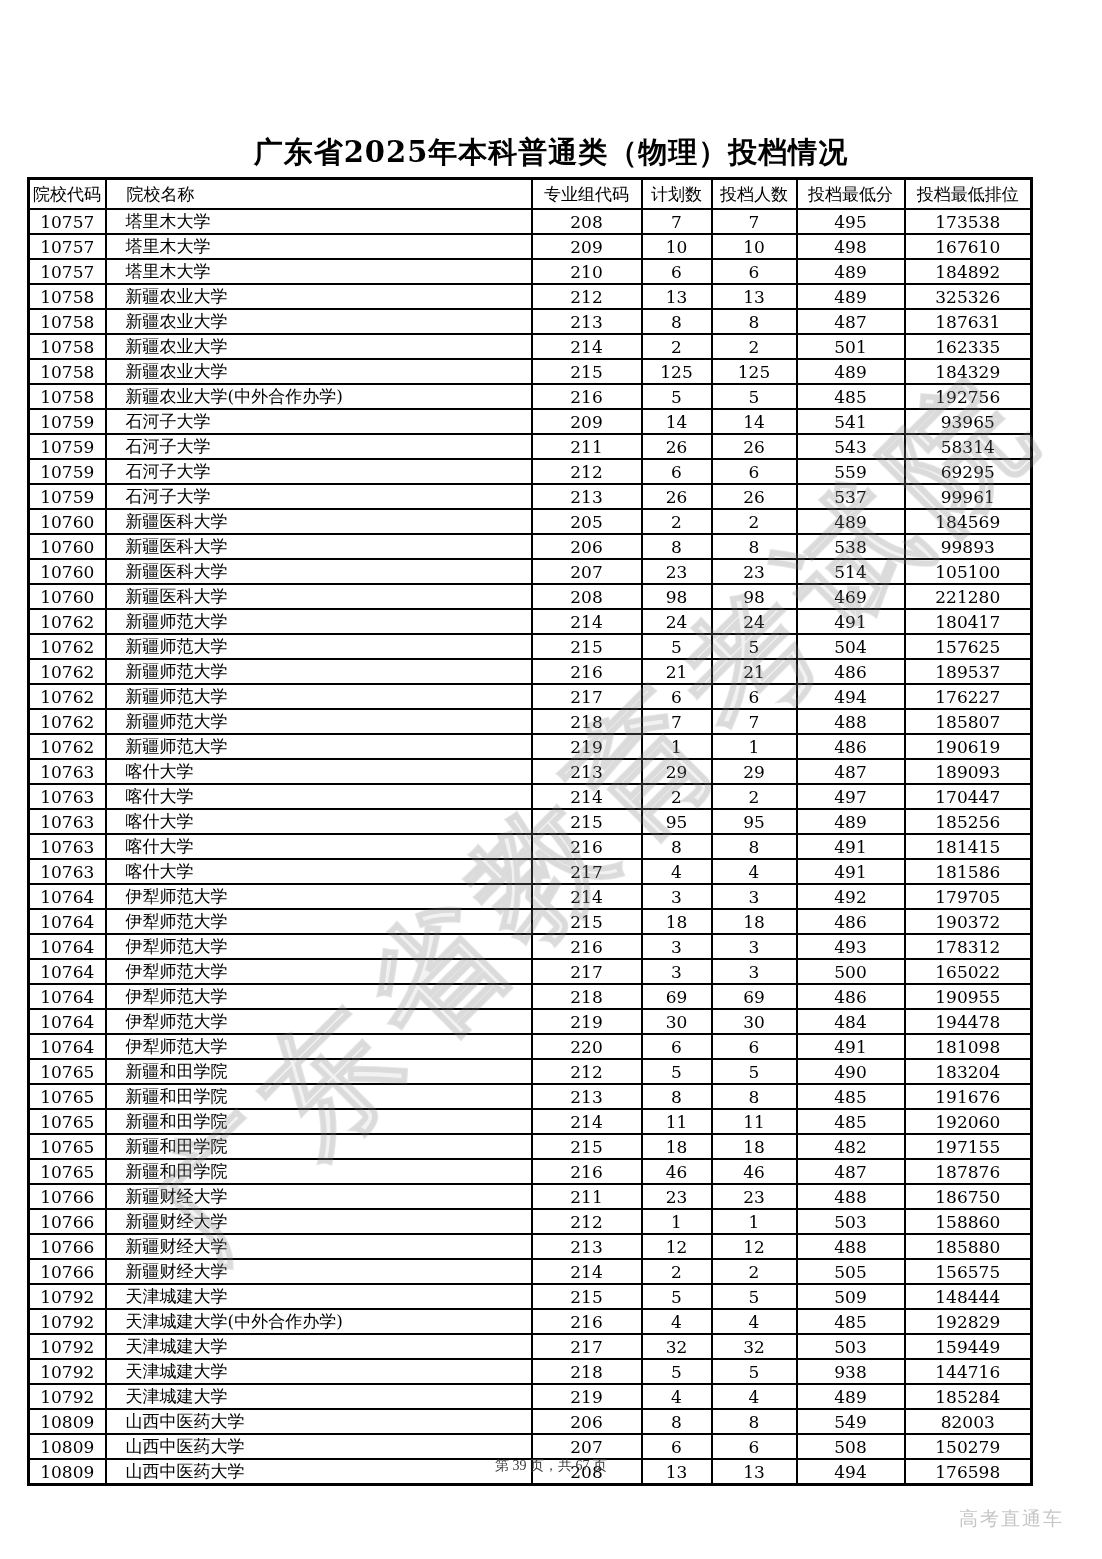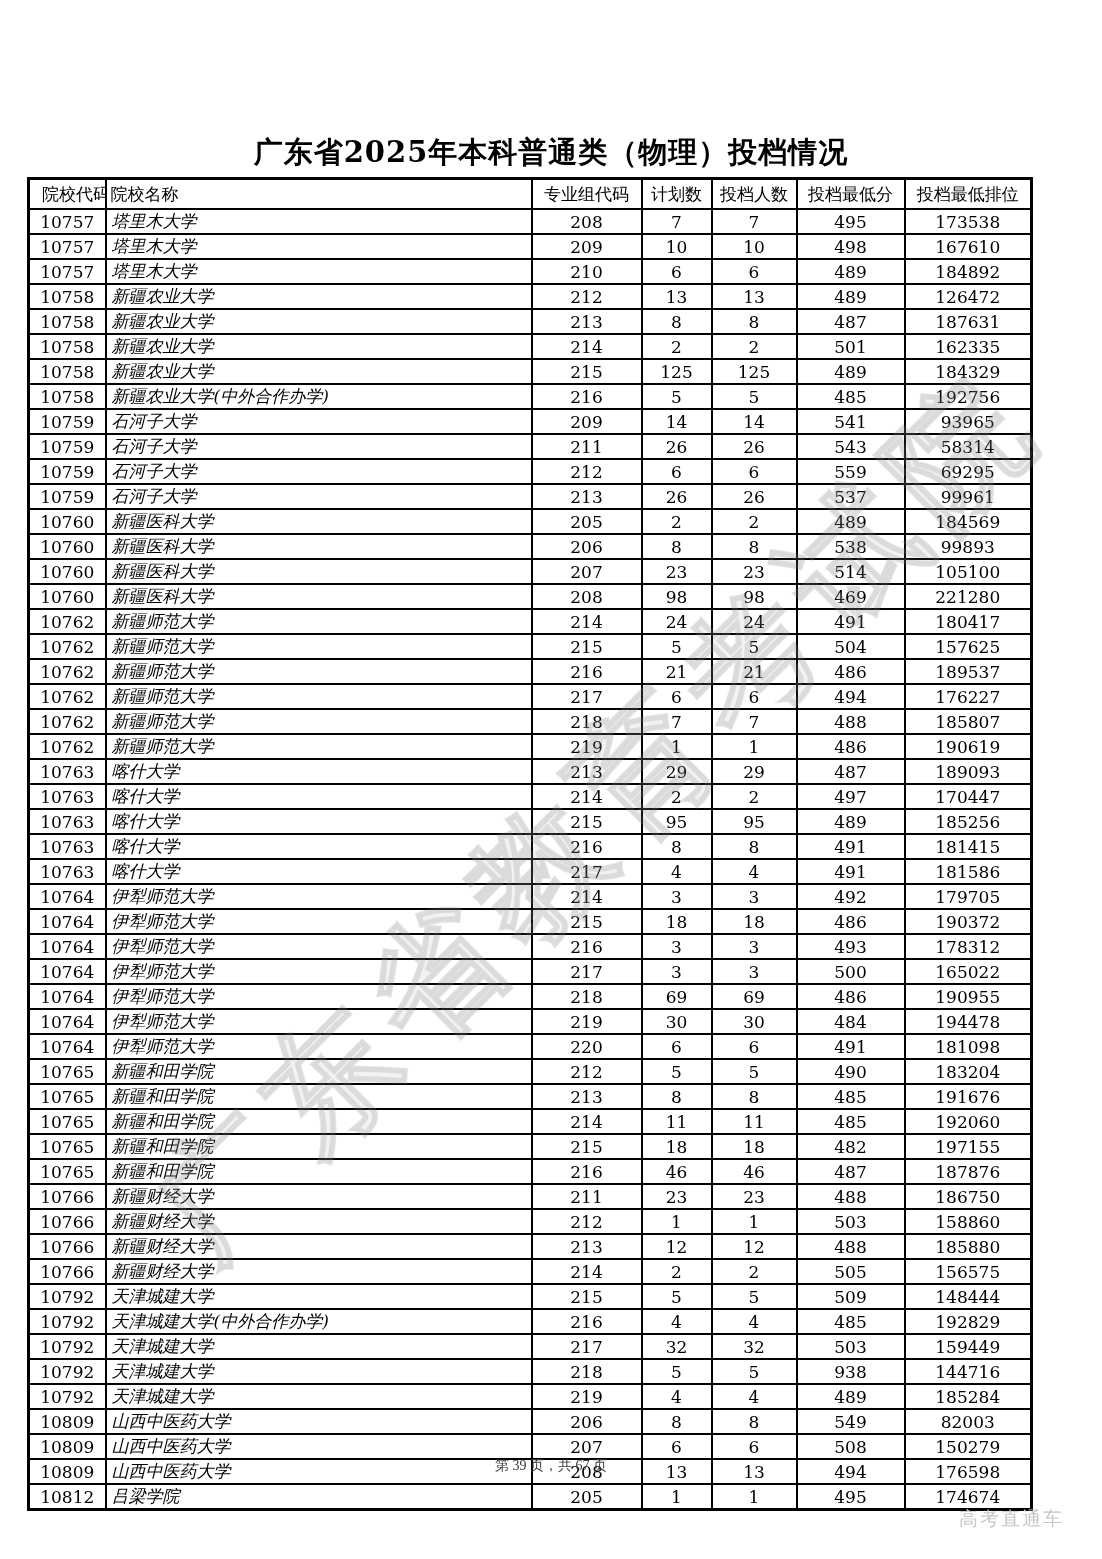--- a/index.html
+++ b/index.html
@@ -40,23 +40,23 @@
     font-size: 17px;
     font-weight: normal;
     color: #000;
     text-align: center;
     vertical-align: middle;
     white-space: nowrap;
     overflow: hidden;
   }
   .admission-table thead th { height: 28px; }
   .admission-table tbody td { height: 21px; }
-  .admission-table th.c0 { text-align: left; padding-left: 12px; }
-  .admission-table th.c1 { text-align: left; padding-left: 4px; }
-  .admission-table td.c1 { text-align: left; padding-left: 5px; font-style: italic; }
+  .admission-table th.c0 { text-align: left; padding-left: 3px; }
+  .admission-table th.c1 { text-align: left; padding-left: 20px; }
+  .admission-table td.c1 { text-align: left; padding-left: 19px; }
   .watermark {
     position: absolute;
     left: 598px; top: 815px;
     transform: translate(-50%, -50%) rotate(-45deg);
     transform-origin: center center;
     white-space: nowrap;
     font-size: 132px;
     letter-spacing: 16px;
     font-weight: bold;
     color: rgba(128,128,128,0.10);
@@ -138,21 +138,21 @@
           <td class="c5">489</td>
           <td class="c6">184892</td>
         </tr>
         <tr>
           <td class="c0">10758</td>
           <td class="c1">新疆农业大学</td>
           <td class="c2">212</td>
           <td class="c3">13</td>
           <td class="c4">13</td>
           <td class="c5">489</td>
-          <td class="c6">126472</td>
+          <td class="c6">325326</td>
         </tr>
         <tr>
           <td class="c0">10758</td>
           <td class="c1">新疆农业大学</td>
           <td class="c2">213</td>
           <td class="c3">8</td>
           <td class="c4">8</td>
           <td class="c5">487</td>
           <td class="c6">187631</td>
         </tr>
@@ -563,29 +563,20 @@
         </tr>
         <tr>
           <td class="c0">10809</td>
           <td class="c1">山西中医药大学</td>
           <td class="c2">208</td>
           <td class="c3">13</td>
           <td class="c4">13</td>
           <td class="c5">494</td>
           <td class="c6">176598</td>
         </tr>
-        <tr>
-          <td class="c0">10812</td>
-          <td class="c1">吕梁学院</td>
-          <td class="c2">205</td>
-          <td class="c3">1</td>
-          <td class="c4">1</td>
-          <td class="c5">495</td>
-          <td class="c6">174674</td>
-        </tr>
       </tbody>
   </table>
 
   <div class="watermark">广东省教育考试院</div>
 
   <div class="footer">第 39 页，共 67 页</div>
 
   <div class="brand">高考直通车</div>
 
 </div>

